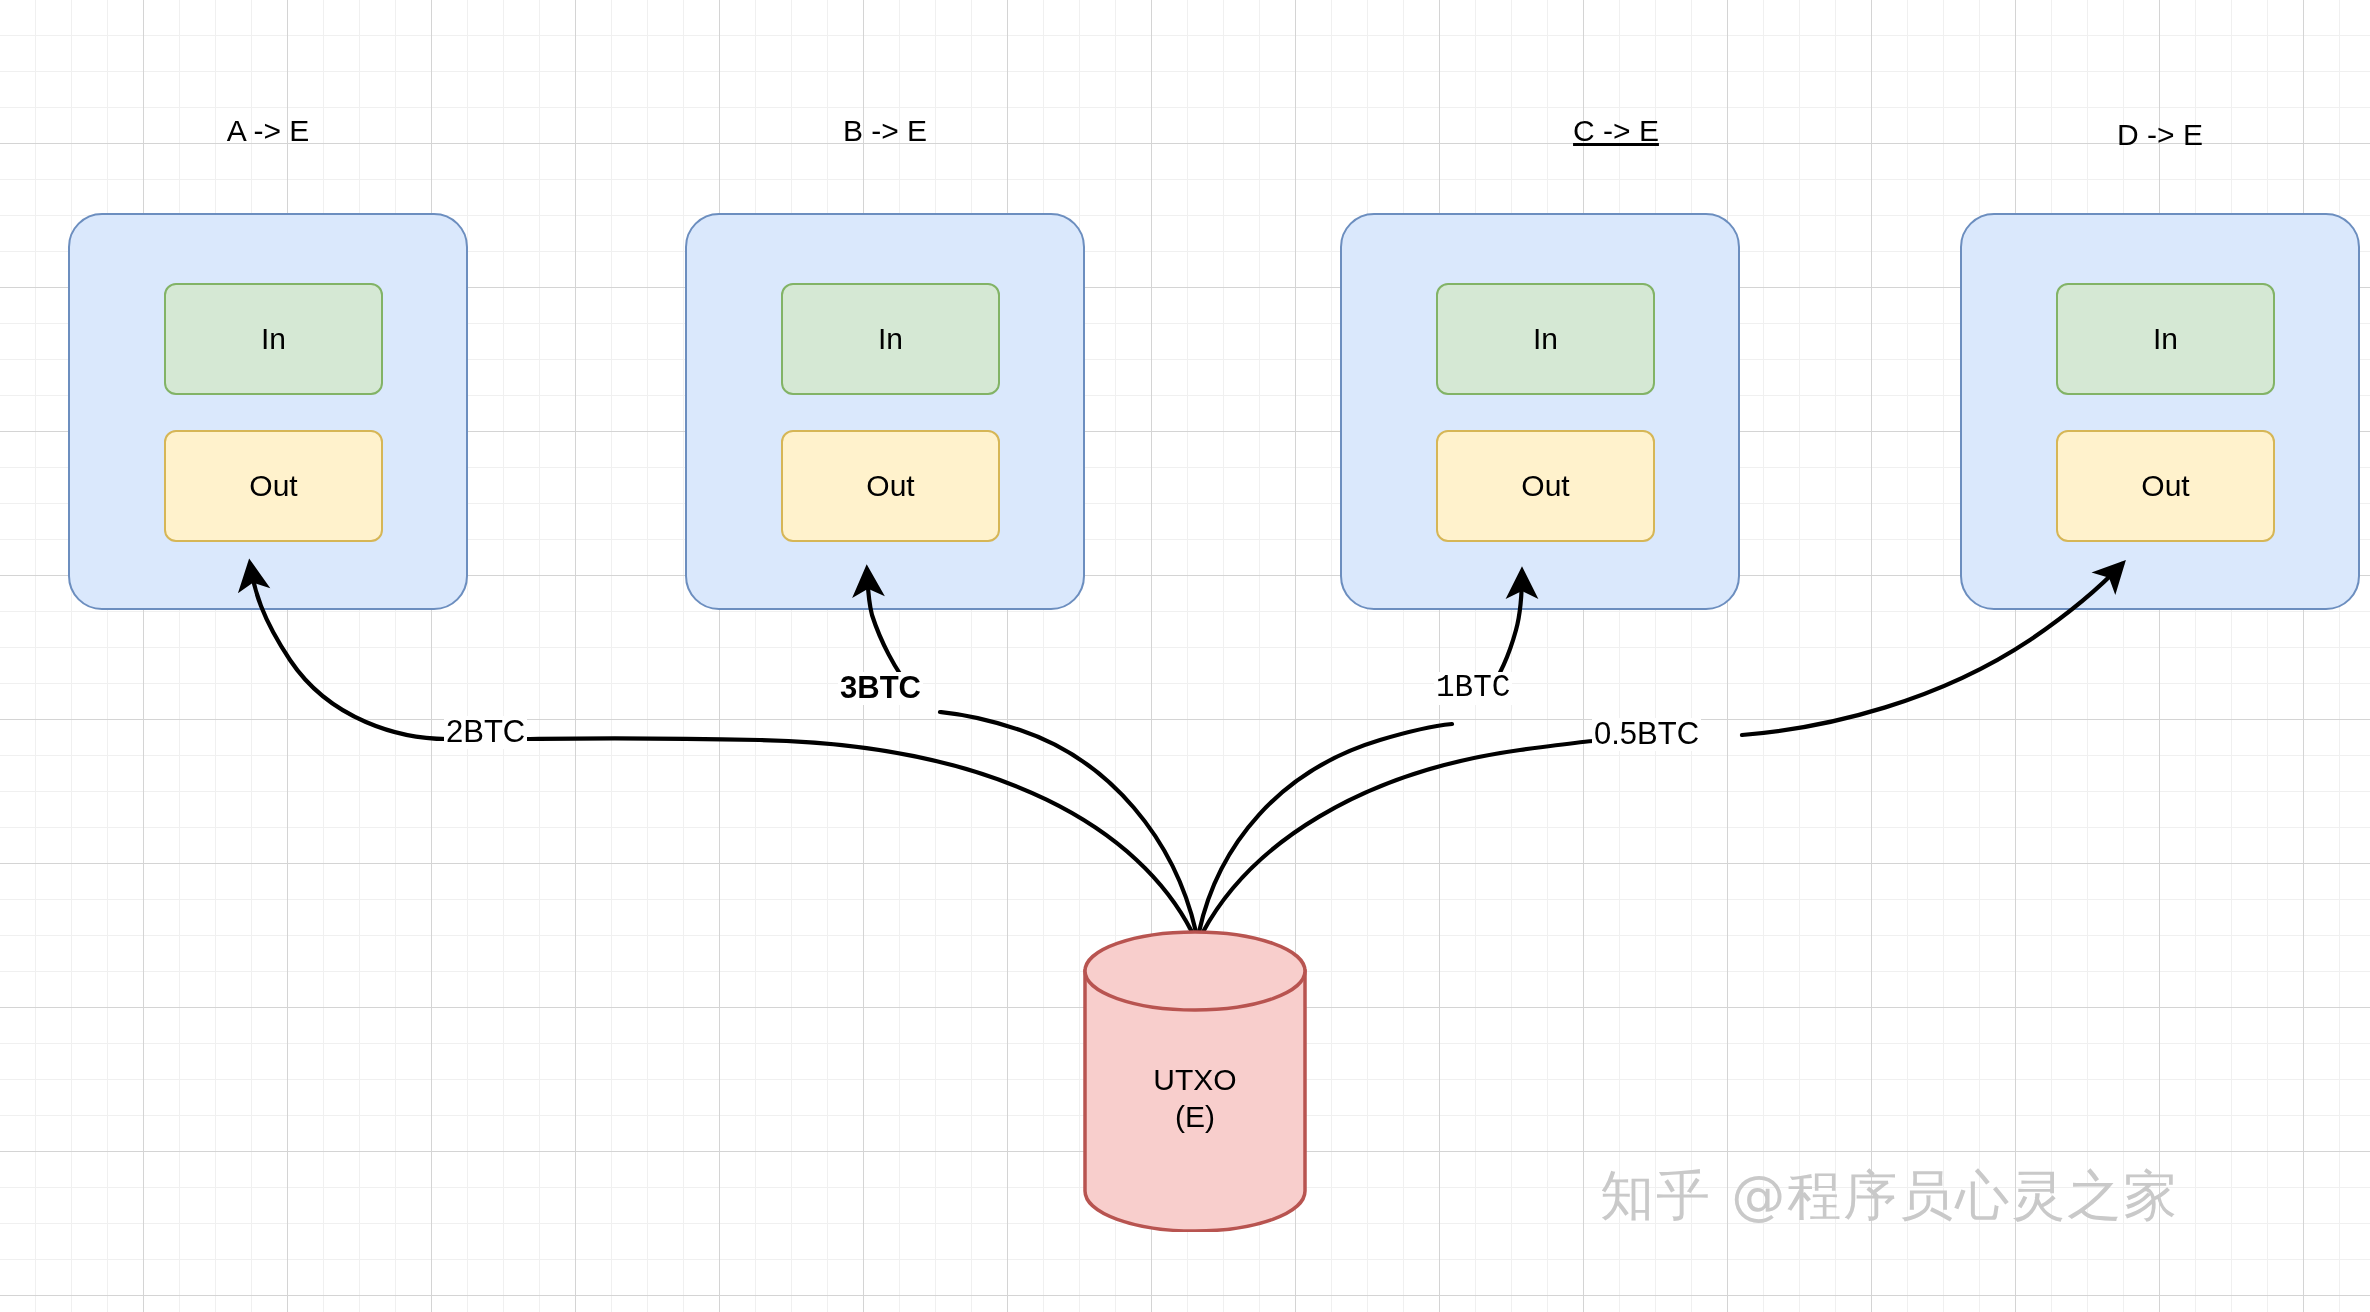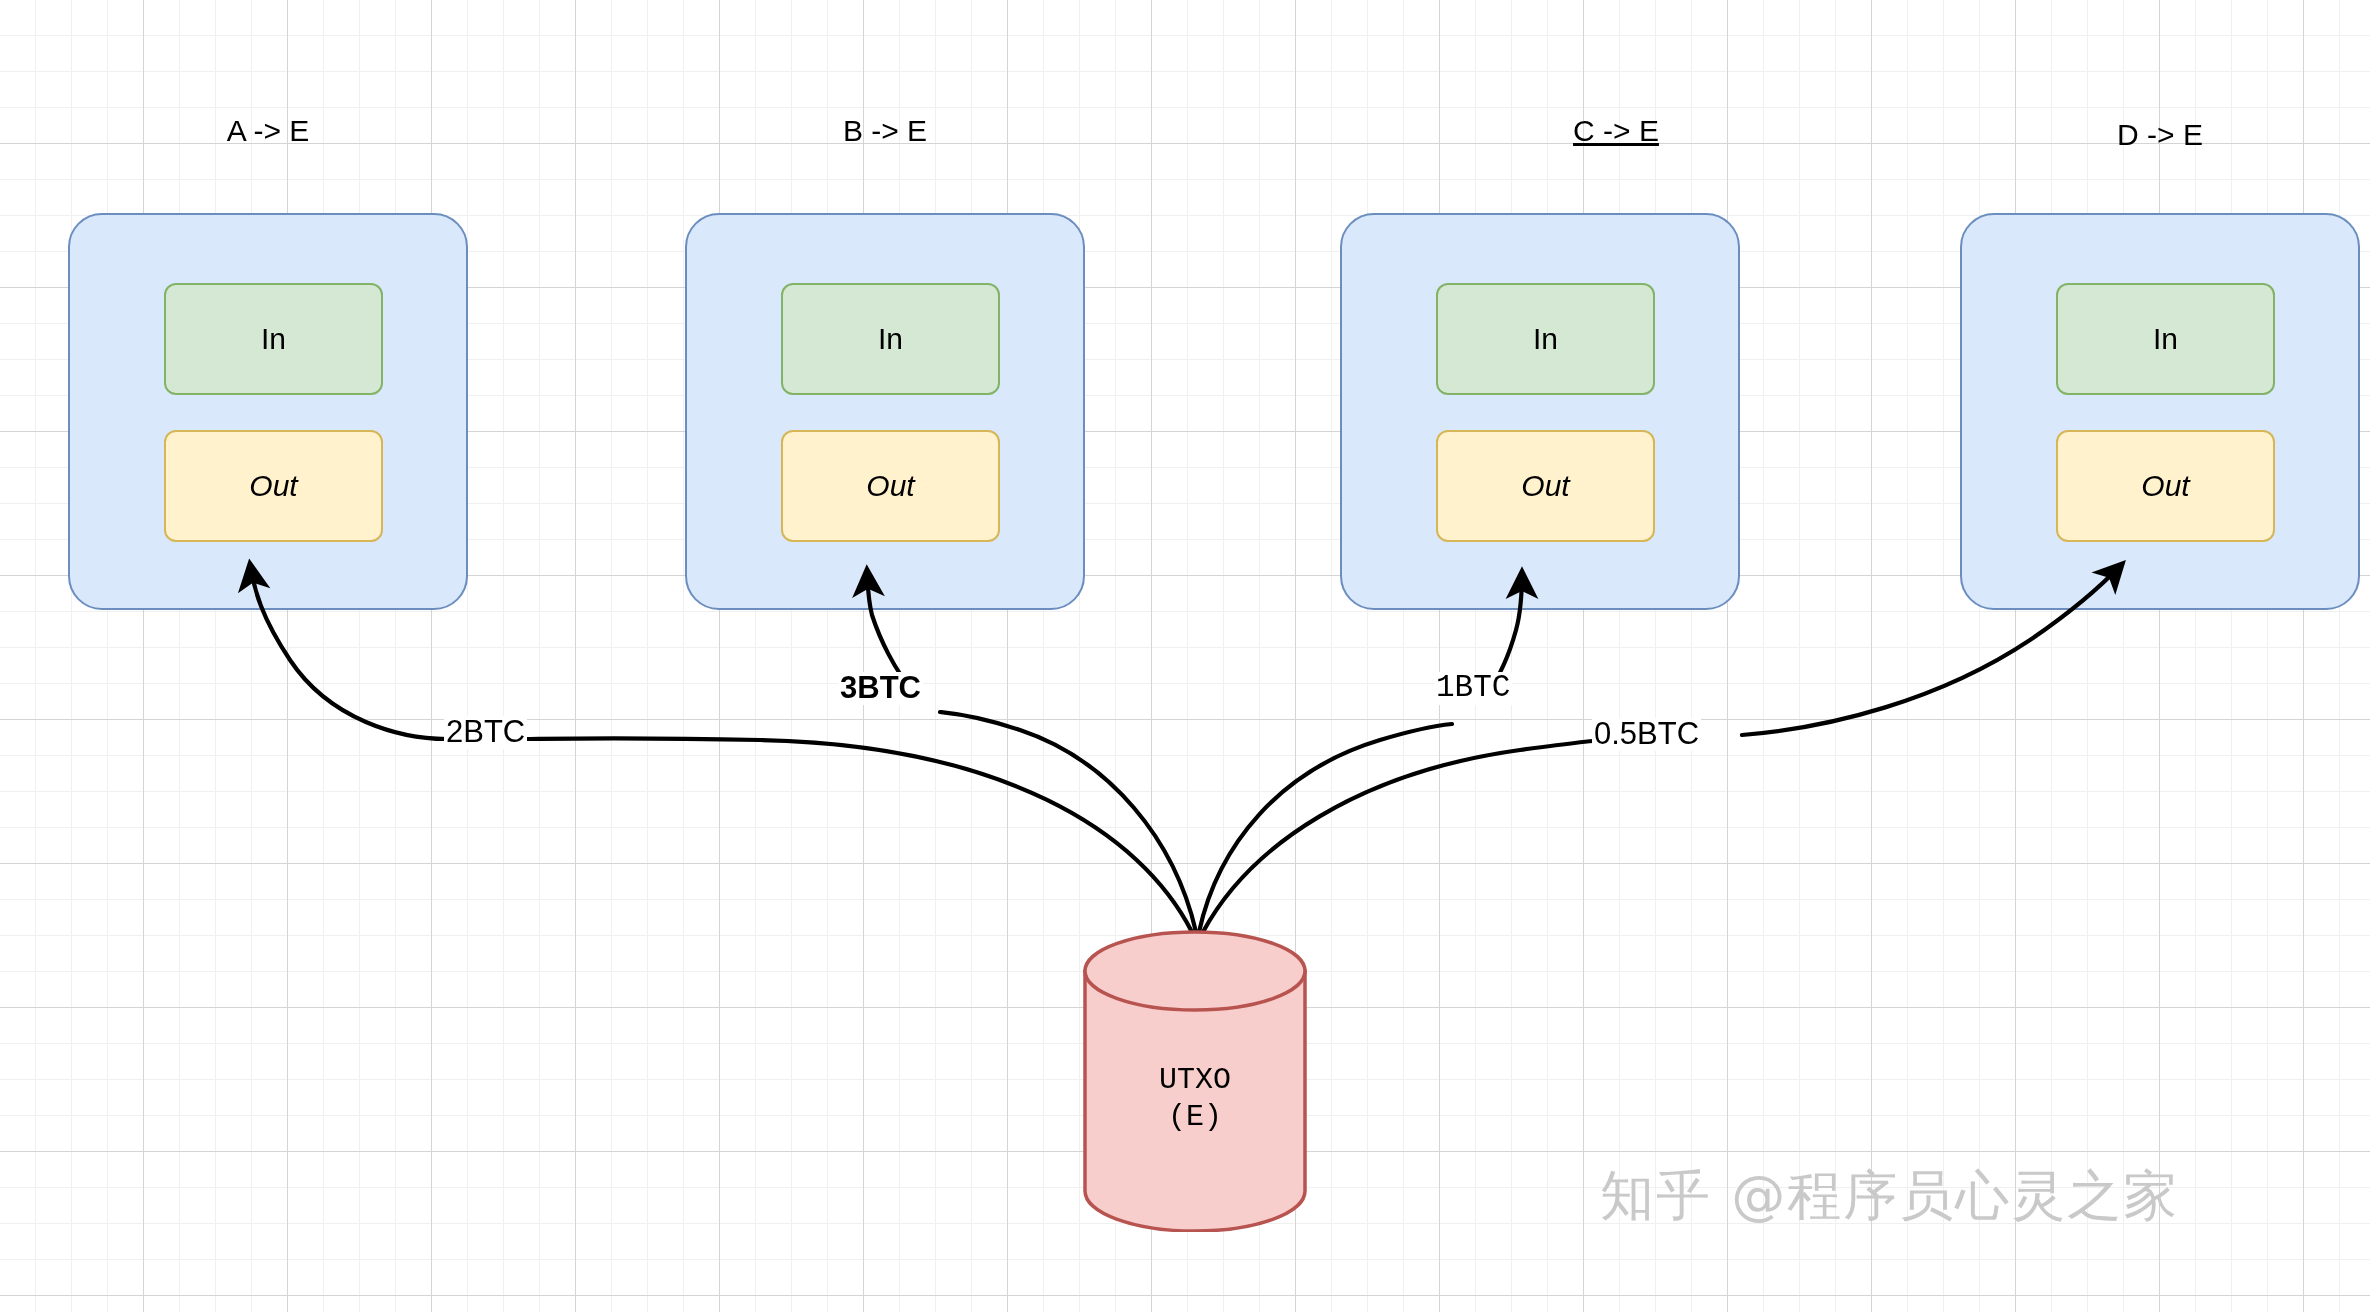--- a/index.html
+++ b/index.html
@@ -55,21 +55,20 @@
     color: #000000;
     margin-left: 24px;
   }
   .io-in {
     background: #d5e8d4;
     border: 2px solid #82b366;
   }
   .io-out {
     background: #fff2cc;
     border: 2px solid #d6b656;
-    font-style: italic;
   }
 
   .edges {
     position: absolute;
     left: 0;
     top: 0;
     width: 2370px;
     height: 1312px;
     pointer-events: none;
   }
@@ -87,21 +86,20 @@
   .utxo {
     position: absolute;
   }
   .utxo-text {
     position: absolute;
     width: 100%;
     text-align: center;
     font-size: 30px;
     color: #000000;
     line-height: 1.22;
-    font-family: Liberation Mono, monospace;
   }
 
   .watermark {
     position: absolute;
     font-size: 54px;
     color: #c9c9c9;
     white-space: nowrap;
     font-family: "DejaVu Sans", "Liberation Sans", sans-serif;
     letter-spacing: 2px;
   }

